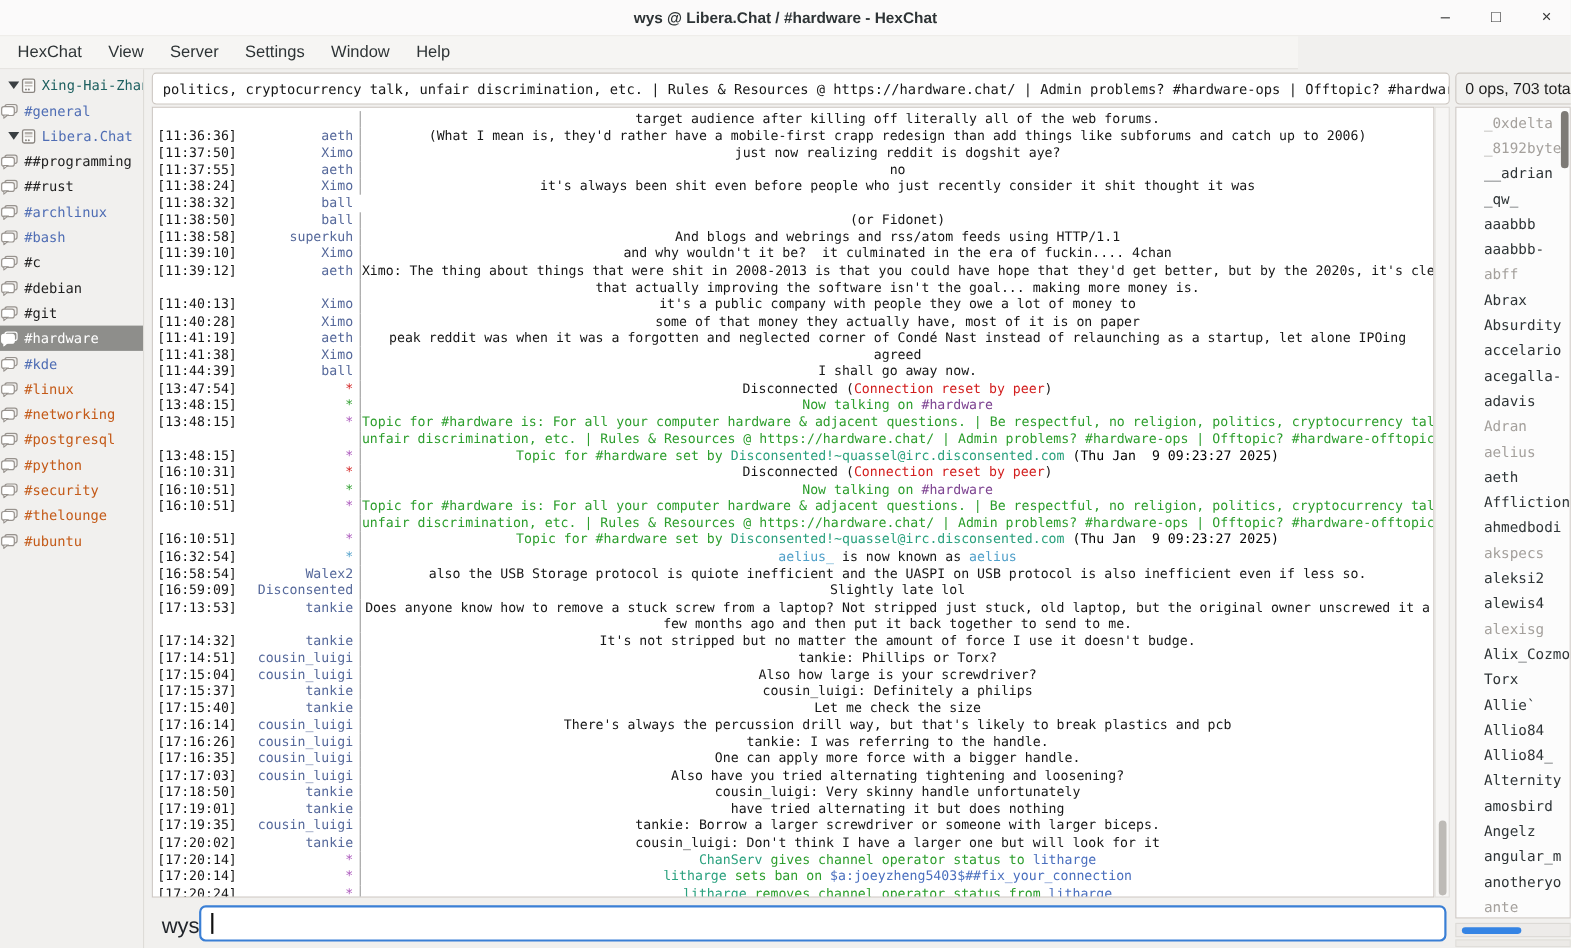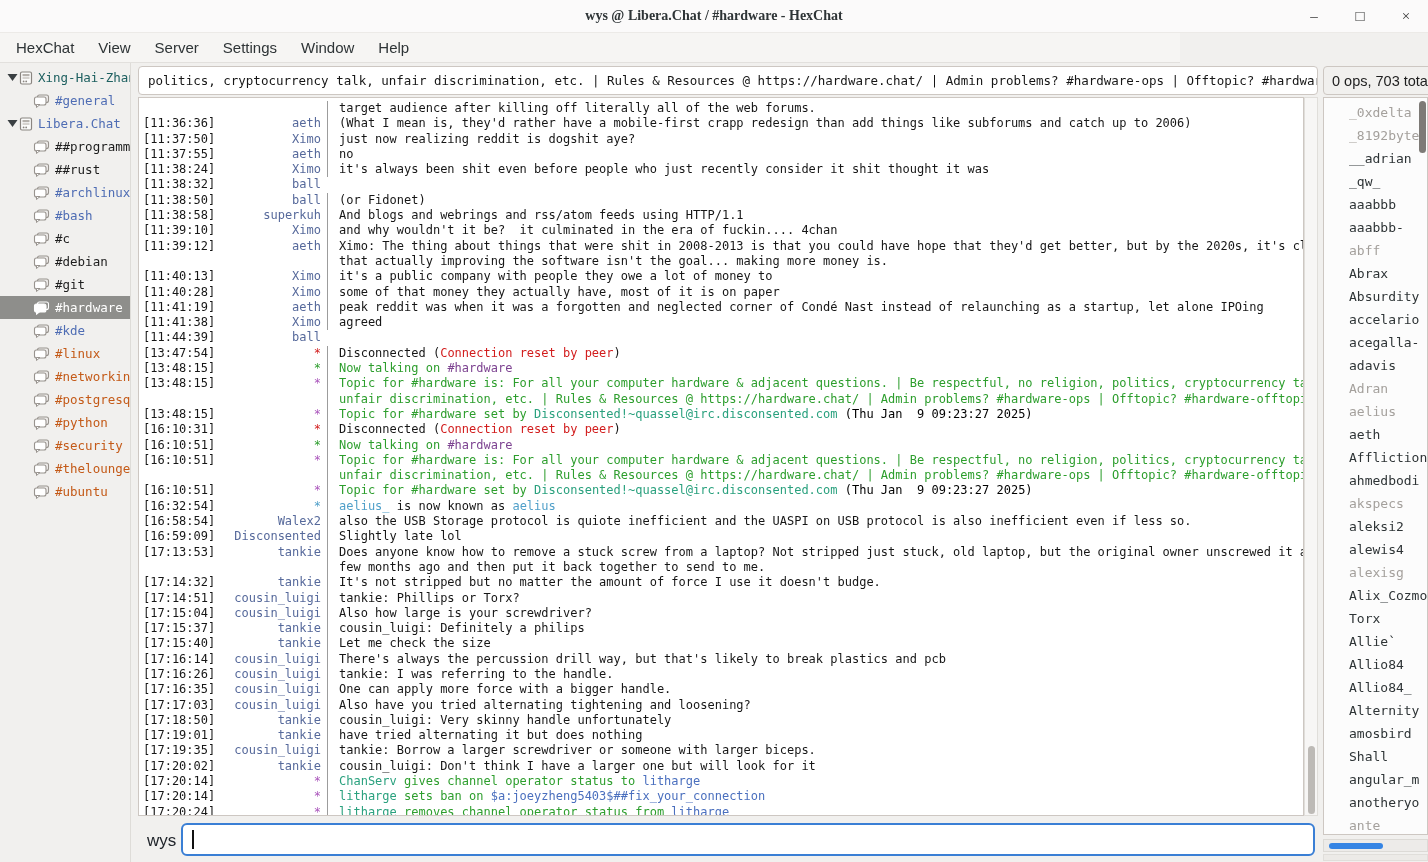--- a/index.html
+++ b/index.html
@@ -3,36 +3,36 @@
 <meta charset="utf-8">
 <style>
   html,body{margin:0;padding:0;}
   body{
     width:1428px;height:862px;position:relative;overflow:hidden;
     background:#f1f0ee;font-family:"Liberation Sans",sans-serif;
     -webkit-font-smoothing:antialiased;
   }
   
   .titlebar{position:absolute;left:0;top:0;width:1428px;height:32px;background:#fbfafa;
-    border-bottom:1px solid #eceae7;display:flex;align-items:center;justify-content:center;font-family:Liberation Serif, serif;}
+    border-bottom:1px solid #eceae7;display:flex;align-items:center;justify-content:center;}
   .title{font-size:14px;font-weight:bold;color:#2e3436;}
   .winbtns{position:absolute;right:14px;top:0;height:32px;display:flex;gap:30px;align-items:center;}
   .winbtn{width:16px;height:16px;display:flex;align-items:center;justify-content:center;
     color:#353535;font-size:15px;line-height:16px;cursor:default;}
   
   .menubar{position:absolute;left:0;top:33px;width:1180px;height:30px;background:#f6f5f3;
     border-bottom:1px solid #e2e0dd;display:flex;align-items:center;padding-left:4px;box-sizing:border-box;}
   .menuitem{padding:4px 12px;font-size:15px;color:#2e3436;}
   
   .sidebar{position:absolute;left:0;top:63px;width:131px;bottom:0;background:#f1f0ee;
     border-right:1px solid #dedcd8;overflow:hidden;padding-top:3px;box-sizing:border-box;}
   .trow{height:23px;display:flex;align-items:center;font:12.5px "DejaVu Sans Mono","Liberation Mono",monospace;
     white-space:nowrap;overflow:hidden;}
   .trow.server{padding-left:5px;}
-  .trow.channel{padding-left:33px;}
+  .trow.channel{}
   .trow.selected{background:#8e8e8b;}
   .texp{width:14px;flex:none;display:flex;align-items:center;justify-content:center;}
   .ticon{flex:none;margin-right:5px;display:flex;align-items:center;}
   .tlabel{flex:none;}
   .tc-server{color:#1e6060;}
   .tc-norm{color:#1d1d1d;}
   .tc-data{color:#4f6db4;}
   .tc-hilight{color:#c45a18;}
   .tc-selected{color:#ffffff;}
   
@@ -44,21 +44,21 @@
   .userhdr{position:absolute;left:1323px;top:66px;width:112px;height:29px;background:#f1f0ee;
     border:1px solid #cdc7c2;border-radius:4px;box-sizing:border-box;display:flex;align-items:center;
     padding:0 8px;font-size:14.5px;color:#1d1d1d;white-space:nowrap;overflow:hidden;}
   
   .chat{position:absolute;left:138px;top:97px;width:1166px;height:719px;background:#ffffff;
     border:1px solid #cdc7c2;box-sizing:border-box;overflow:hidden;
     font:12px/15.3px "DejaVu Sans Mono","Liberation Mono",monospace;padding-top:3px;}
   .chatline{display:flex;height:15.3px;}
   .ct{width:76px;flex:none;padding-left:4px;color:#161616;white-space:pre;}
   .cn{width:102px;flex:none;text-align:right;padding-right:6px;white-space:pre;overflow:hidden;}
-  .cm{flex:1;border-left:1px solid #9c9c9c;padding-left:11px;white-space:pre;overflow:hidden;color:#161616;}
+  .cm{flex:1;border-left:1px solid #9c9c9c;padding-left:1px;white-space:pre;overflow:hidden;color:#161616;text-align:center;}
   .cl-def{color:#161616;}
   .cl-nick{color:#56699b;}
   .cl-red{color:#d21d1d;}
   .cl-green{color:#2d9e2d;}
   .cl-teal{color:#2aa17e;}
   .cl-blue{color:#4a6fbe;}
   .cl-purple{color:#aa55bb;}
   .cl-dpurple{color:#7d4391;}
   .cl-olive{color:#000000;margin-top:26px;}
   .cl-cyan{color:#4f9fc9;}
@@ -72,21 +72,21 @@
     font:13px/23px "DejaVu Sans Mono","Liberation Mono",monospace;}
   .user{height:23px;color:#2e3436;white-space:pre;}
   .user.away{color:#a4a09c;}
   .ulvthumb{position:absolute;left:1419px;top:101px;width:7px;height:52px;border-radius:4px;background:#7d7a76;}
   .ulhscroll{position:absolute;left:1323px;top:839px;width:105px;height:13px;background:#edebe9;
     border:1px solid #dcdad6;box-sizing:border-box;}
   .ulhthumb{position:absolute;left:5px;top:3px;width:54px;height:6px;border-radius:3px;background:#3584e4;}
   .ulhscroll2{position:absolute;left:1323px;top:854px;width:105px;height:7px;background:#eceae7;
     border:1px solid #e0deda;box-sizing:border-box;}
   
-  .nicklabel{position:absolute;left:147px;top:831px;font-size:17px;color:#21252b;}
+  .nicklabel{position:absolute;left:147px;top:831px;font-size:20px;color:#21252b;}
   .inputbox{position:absolute;left:181px;top:823px;width:1134px;height:33px;background:#ffffff;
     border:2px solid #3a7fd5;border-radius:6px;box-sizing:border-box;}
   .caret{position:absolute;left:9px;top:5px;width:1.5px;height:19px;background:#111;}
 </style>
 </head>
 <body>
 
 <div class="titlebar">
   <span class="title">wys @ Libera.Chat / #hardware - HexChat</span>
   <div class="winbtns">
@@ -387,20 +387,21 @@
       <span class="cm"><span class="cl-def">peak reddit was when it was a forgotten and neglected corner of Condé Nast instead of relaunching as a startup, let alone IPOing</span></span>
     </div>
     <div class="chatline">
       <span class="ct">[11:41:38]</span>
       <span class="cn cl-nick">Ximo</span>
       <span class="cm"><span class="cl-def">agreed</span></span>
     </div>
     <div class="chatline">
       <span class="ct">[11:44:39]</span>
       <span class="cn cl-nick">ball</span>
+      <span class="cm"><span class="cl-def">I shall go away now.</span></span>
     </div>
     <div class="chatline">
       <span class="ct">[13:47:54]</span>
       <span class="cn cl-red">*</span>
       <span class="cm"><span class="cl-def">Disconnected (</span><span class="cl-red">Connection reset by peer</span><span class="cl-def">)</span></span>
     </div>
     <div class="chatline">
       <span class="ct">[13:48:15]</span>
       <span class="cn cl-green">*</span>
       <span class="cm"><span class="cl-green">Now talking on </span><span class="cl-dpurple">#hardware</span></span>
@@ -578,21 +579,21 @@
     <div class="user">aleksi2</div>
     <div class="user">alewis4</div>
     <div class="user away">alexisg</div>
     <div class="user">Alix_Cozmo</div>
     <div class="user">Torx</div>
     <div class="user">Allie`</div>
     <div class="user">Allio84</div>
     <div class="user">Allio84_</div>
     <div class="user">Alternity</div>
     <div class="user">amosbird</div>
-    <div class="user">Shall</div>
+    <div class="user">Angelz</div>
     <div class="user">angular_m</div>
     <div class="user">anotheryo</div>
     <div class="user away">ante</div>
   </div>
 <div class="ulvthumb"></div>
 <div class="ulhscroll">
   <div class="ulhthumb"></div>
 </div>
 <div class="ulhscroll2"></div>
 

